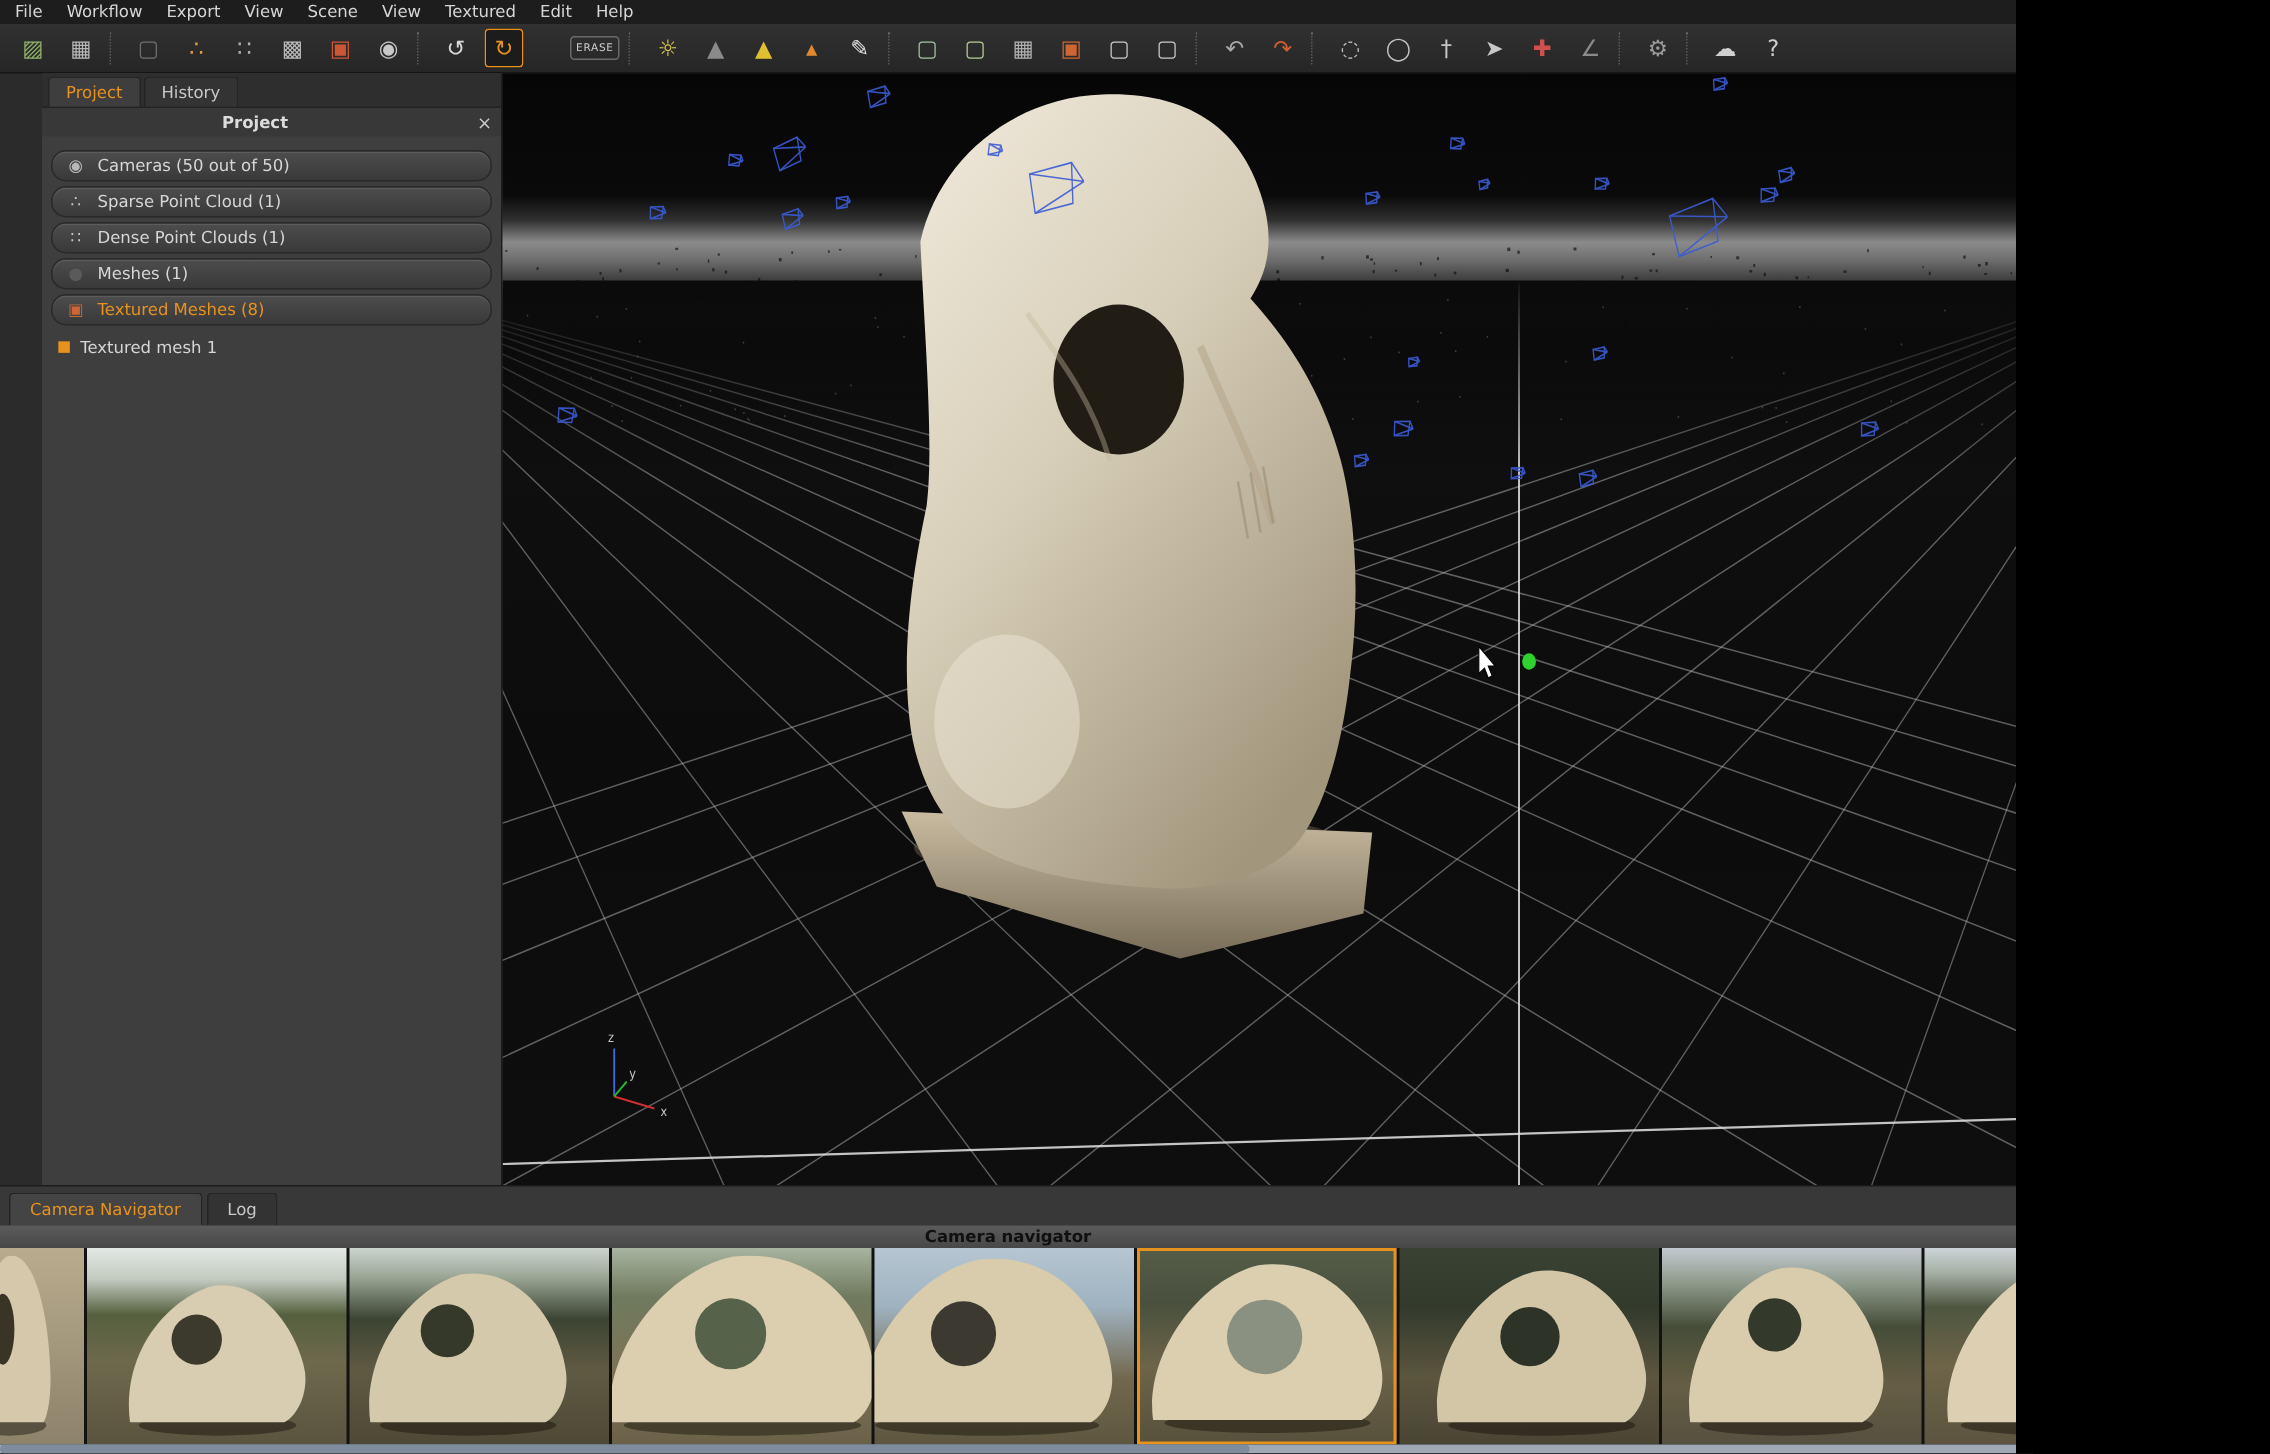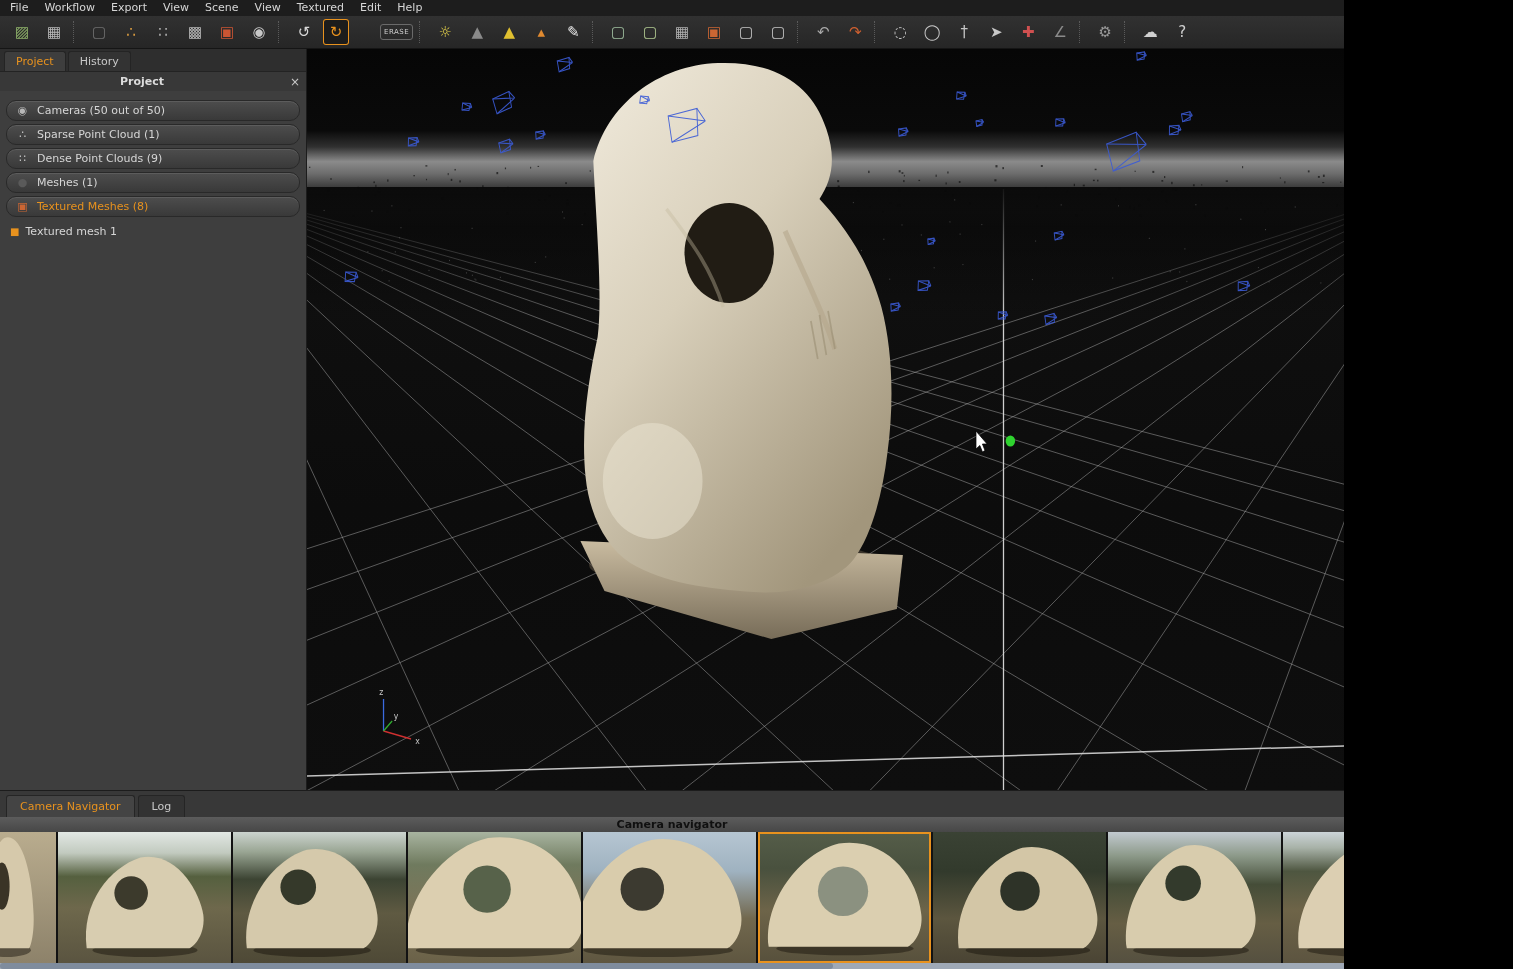--- a/index.html
+++ b/index.html
@@ -12,21 +12,21 @@
   .menu-item { font-size:11px; color:#d6d6d6; padding:0 8px; line-height:16px; cursor:default; }
 
   
   .toolbar { height:33px; background:linear-gradient(180deg,#313131,#262626); border-bottom:1px solid #151515; display:flex; align-items:center; padding-left:6px; }
   .tb-btn { width:26px; height:26px; margin:0 3px; display:flex; align-items:center; justify-content:center; font-size:15px; border-radius:3px; cursor:default; }
   .tb-btn.active { background:#1c1c1c; box-shadow:inset 0 0 0 1px #e8921e; }
   .tb-btn.tb-label { width:auto; padding:0 3px; font-size:7px; color:#cfcfcf; border:1px solid #6a6a6a; border-radius:3px; height:16px; letter-spacing:.5px;margin-left:28px; }
   .tb-sep { width:7px; height:22px; margin:0 3px; border-left:1px dotted #5a5a5a; }
 
   
-  .middle { flex:1; display:flex; min-height:0; }
+  .middle { flex:1; display:flex; min-height:0;padding-left:28px; }
 
   
   .left-panel { width:307px; background:#3e3e3e; border-right:1px solid #1c1c1c; display:flex; flex-direction:column; }
   .lp-tabs { height:23px; background:#2e2e2e; display:flex; align-items:flex-end; padding-left:4px; gap:2px; border-bottom:1px solid #232323; }
   .lp-tab { font-size:11px; color:#c8c8c8; padding:3px 11px; background:#333; border:1px solid #242424; border-bottom:none; border-radius:3px 3px 0 0; cursor:default; }
   .lp-tab.active { color:#e8921e; background:#3e3e3e; }
   .lp-title { height:19px; display:flex; align-items:center; background:#383838; }
   .lp-title-text { flex:1; text-align:center; font-size:11px; font-weight:bold; color:#dcdcdc; }
   .lp-close { width:22px; text-align:center; color:#c8c8c8; font-size:12px; cursor:default; }
   .p-list { padding:6px 0 0 0; }
@@ -138,21 +138,21 @@
           <div class="p-item">
             <span class="p-ico" style="color: rgb(184, 184, 184);">◉</span>
             <span class="p-lbl">Cameras (50 out of 50)</span>
           </div>
           <div class="p-item">
             <span class="p-ico" style="color: rgb(200, 200, 200);">∴</span>
             <span class="p-lbl">Sparse Point Cloud (1)</span>
           </div>
           <div class="p-item">
             <span class="p-ico" style="color: rgb(200, 200, 200);">∷</span>
-            <span class="p-lbl">Dense Point Clouds (9)</span>
+            <span class="p-lbl">Dense Point Clouds (1)</span>
           </div>
           <div class="p-item">
             <span class="p-ico" style="color: rgb(90, 90, 90);">●</span>
             <span class="p-lbl">Meshes (1)</span>
           </div>
           <div class="p-item active">
             <span class="p-ico" style="color: rgb(204, 102, 51);">▣</span>
             <span class="p-lbl">Textured Meshes (8)</span>
           </div>
         </div>

